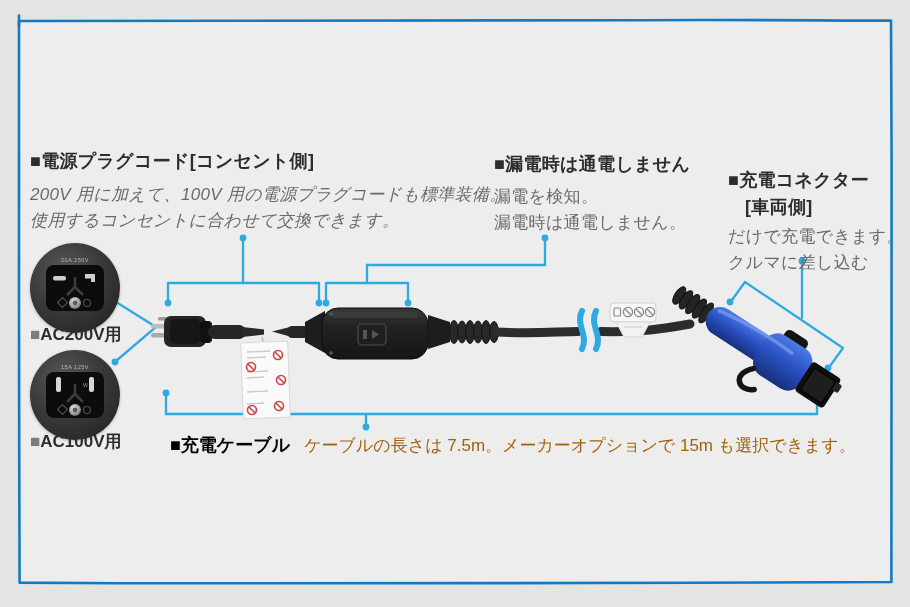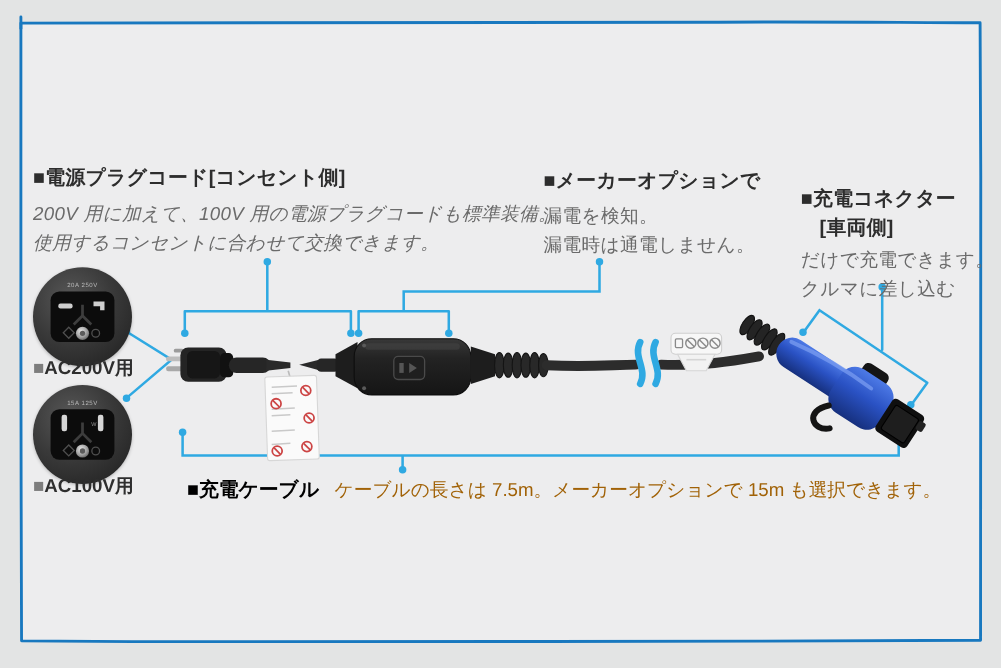--- a/index.html
+++ b/index.html
@@ -235,21 +235,21 @@
 
 <div class="abs" style="left:30px;top:149px;">
   <div class="title">■電源プラグコード[コンセント側]</div>
   <div class="body" style="margin-top:9px;font-style:italic;">
     <div>200V 用に加えて、100V 用の電源プラグコードも標準装備。</div>
     <div>使用するコンセントに合わせて交換できます。</div>
   </div>
 </div>
 
 <div class="abs" style="left:494px;top:152px;">
-  <div class="title">■メーカーオプションで</div>
+  <div class="title">■漏電時は通電しません</div>
   <div class="body" style="margin-top:8px;">
     <div>漏電を検知。</div>
     <div>漏電時は通電しません。</div>
   </div>
 </div>
 
 <div class="abs" style="left:728px;top:168px;">
   <div class="title">■充電コネクター</div>
   <div class="title" style="padding-left:17px;margin-top:3px;">[車両側]</div>
   <div class="body" style="margin-top:5px;">

